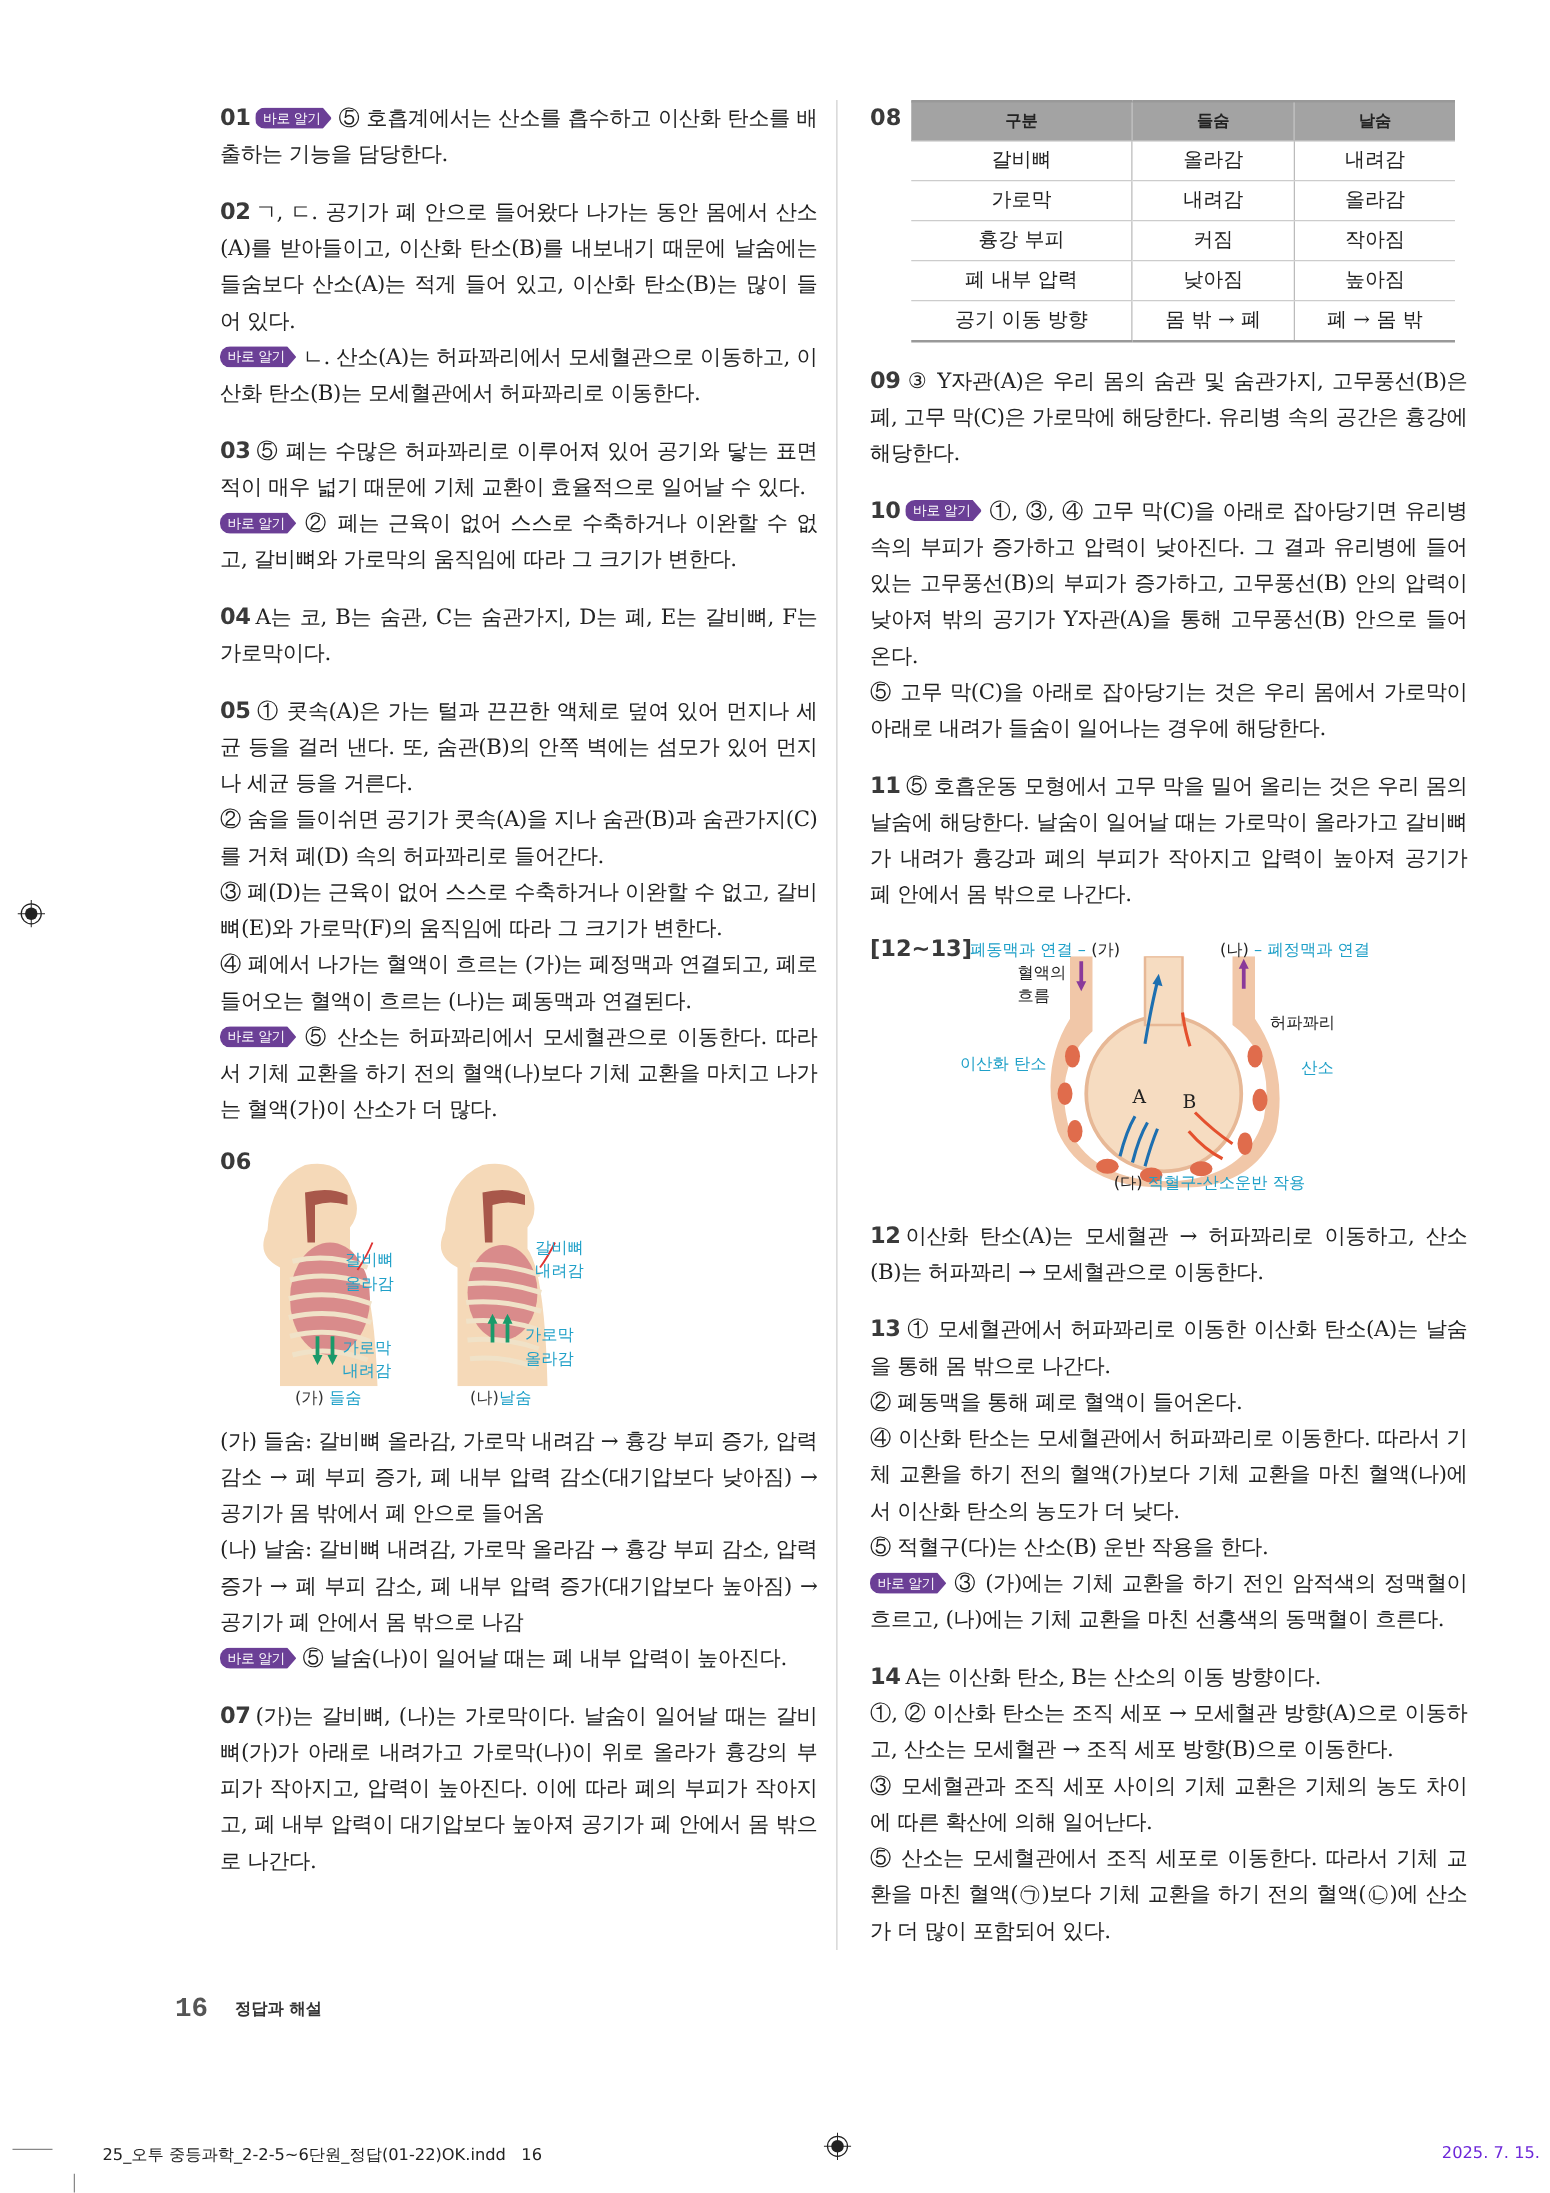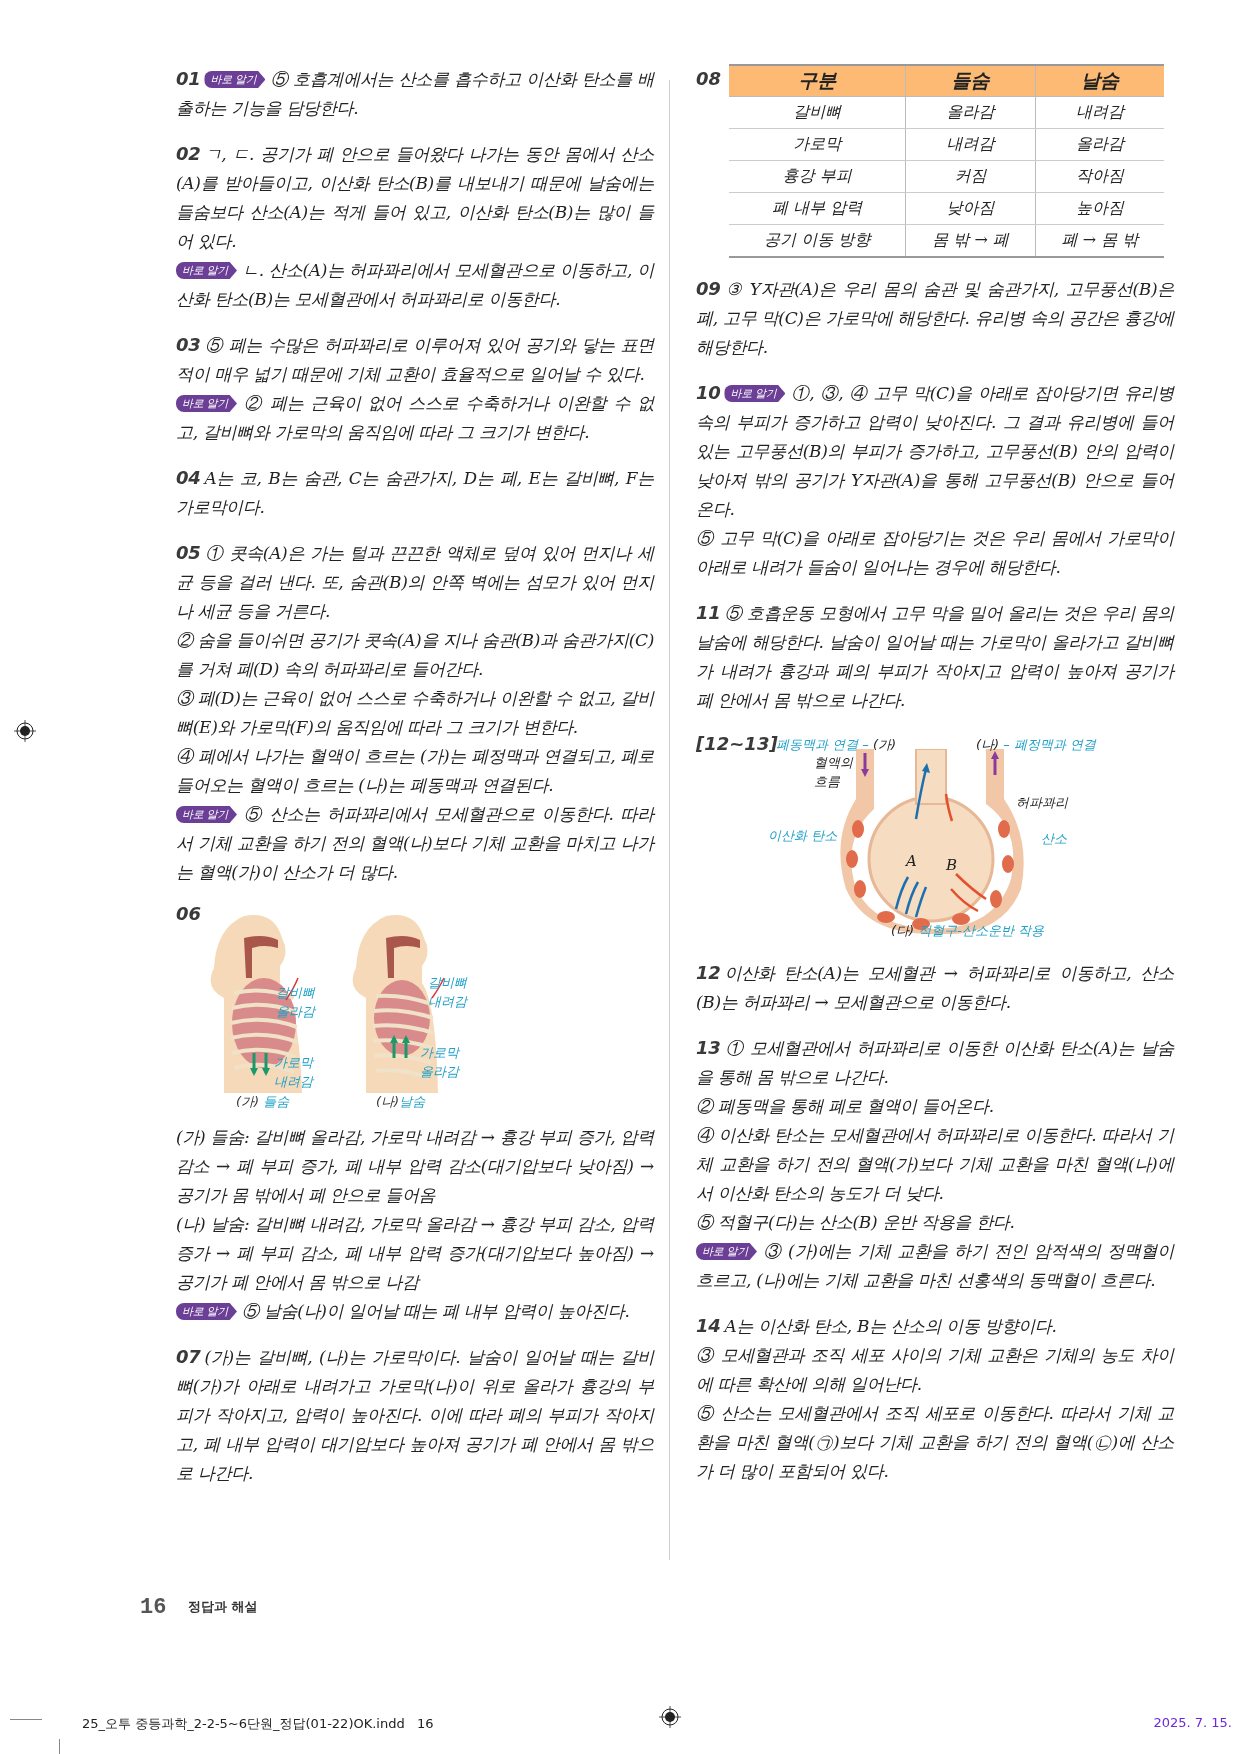--- a/index.html
+++ b/index.html
@@ -1,32 +1,32 @@
 <!DOCTYPE html>
 <html><head>
 <meta charset="utf-8">
 <style>
   html, body { margin:0; padding:0; background:#fff; }
   body { width:1240px; height:1754px; position:relative; overflow:hidden;
          font-family:"DejaVu Serif","Liberation Serif",serif; color:#222; }
-  .col { position:absolute; top:64px; width:478px;font-style:italic; }
+  .col { position:absolute; top:80px; width:478px; }
   .col-left { left:176px; }
   .col-right { left:696px; }
   .vdivider { position:absolute; left:669px; top:80px; width:1px; height:1480px; background:#cfcfcf; }
   .item { margin-bottom:16px; font-size:17px; line-height:29px; letter-spacing:-0.3px; text-align:justify; }
   .item p { margin:0; }
   .num { font-family:"DejaVu Sans","Liberation Sans",sans-serif; font-weight:bold; color:#3a3a3a; font-size:18px; margin-right:4px; }
   .badge { display:inline-block; background:#6b3f96; color:#fff; font-family:"DejaVu Sans","Liberation Sans",sans-serif;
            font-size:11px; line-height:17px; padding:0 9px 0 6px; border-radius:8px 4px 4px 8px; vertical-align:2px; margin-right:5px;
            clip-path:polygon(0 0, 88% 0, 100% 50%, 88% 100%, 0 100%); }
   
   .t08-wrap { display:flex; align-items:flex-start; margin-bottom:16px; }
   .t08-wrap .num { margin-top:4px; margin-right:8px; }
   table.t08 { border-collapse:collapse; width:435px; font-size:16px; }
-  table.t08 th { background:#fdba74; font-family:"DejaVu Sans","Liberation Sans",sans-serif; font-weight:bold; font-size:19px;
+  table.t08 th { background:#a3a3a3; font-family:"DejaVu Sans","Liberation Sans",sans-serif; font-weight:bold; font-size:13px;
                  height:28px; border-top:2px solid #999; border-bottom:1px solid #bbb; }
   table.t08 td { text-align:center; height:29px; border-bottom:1px solid #ccc; }
   table.t08 th + th, table.t08 td + td { border-left:1px solid #bbb; }
   table.t08 tr:last-child td { border-bottom:2px solid #999; }
   
   .fig06 { position:relative; height:210px; margin-bottom:10px; }
   .fig06 .num { position:absolute; left:0; top:0; }
   .body-fig { position:absolute; width:110px; height:185px; top:5px; }
   .fig-label { position:absolute; font-family:"DejaVu Sans","Liberation Sans",sans-serif; font-size:13px; line-height:19px; color:#1fa0c8; }
   .cap { position:absolute; font-family:"DejaVu Sans","Liberation Sans",sans-serif; font-size:13px; color:#333; }
@@ -264,20 +264,21 @@
   <div class="item">
     <p><span class="num">13</span><span>① 모세혈관에서 허파꽈리로 이동한 이산화 탄소(A)는 날숨을 통해 몸 밖으로 나간다.</span></p>
     <p>② 폐동맥을 통해 폐로 혈액이 들어온다.</p>
     <p>④ 이산화 탄소는 모세혈관에서 허파꽈리로 이동한다. 따라서 기체 교환을 하기 전의 혈액(가)보다 기체 교환을 마친 혈액(나)에서 이산화 탄소의 농도가 더 낮다.</p>
     <p>⑤ 적혈구(다)는 산소(B) 운반 작용을 한다.</p>
     <p><span class="badge">바로 알기</span><span>③ (가)에는 기체 교환을 하기 전인 암적색의 정맥혈이 흐르고, (나)에는 기체 교환을 마친 선홍색의 동맥혈이 흐른다.</span></p>
   </div>
 
   <div class="item">
     <p><span class="num">14</span><span>A는 이산화 탄소, B는 산소의 이동 방향이다.</span></p>
+    <p>①, ② 이산화 탄소는 조직 세포 → 모세혈관 방향(A)으로 이동하고, 산소는 모세혈관 → 조직 세포 방향(B)으로 이동한다.</p>
     <p>③ 모세혈관과 조직 세포 사이의 기체 교환은 기체의 농도 차이에 따른 확산에 의해 일어난다.</p>
     <p>⑤ 산소는 모세혈관에서 조직 세포로 이동한다. 따라서 기체 교환을 마친 혈액(㉠)보다 기체 교환을 하기 전의 혈액(㉡)에 산소가 더 많이 포함되어 있다.</p>
   </div>
 </div>
 
 <div class="page-num">16</div>
 <div class="page-title">정답과 해설</div>
 <div class="crop-h"></div>
 <div class="crop-v"></div>
 <div class="slug" style="white-space:pre;">25_오투 중등과학_2-2-5~6단원_정답(01-22)OK.indd   16</div>

